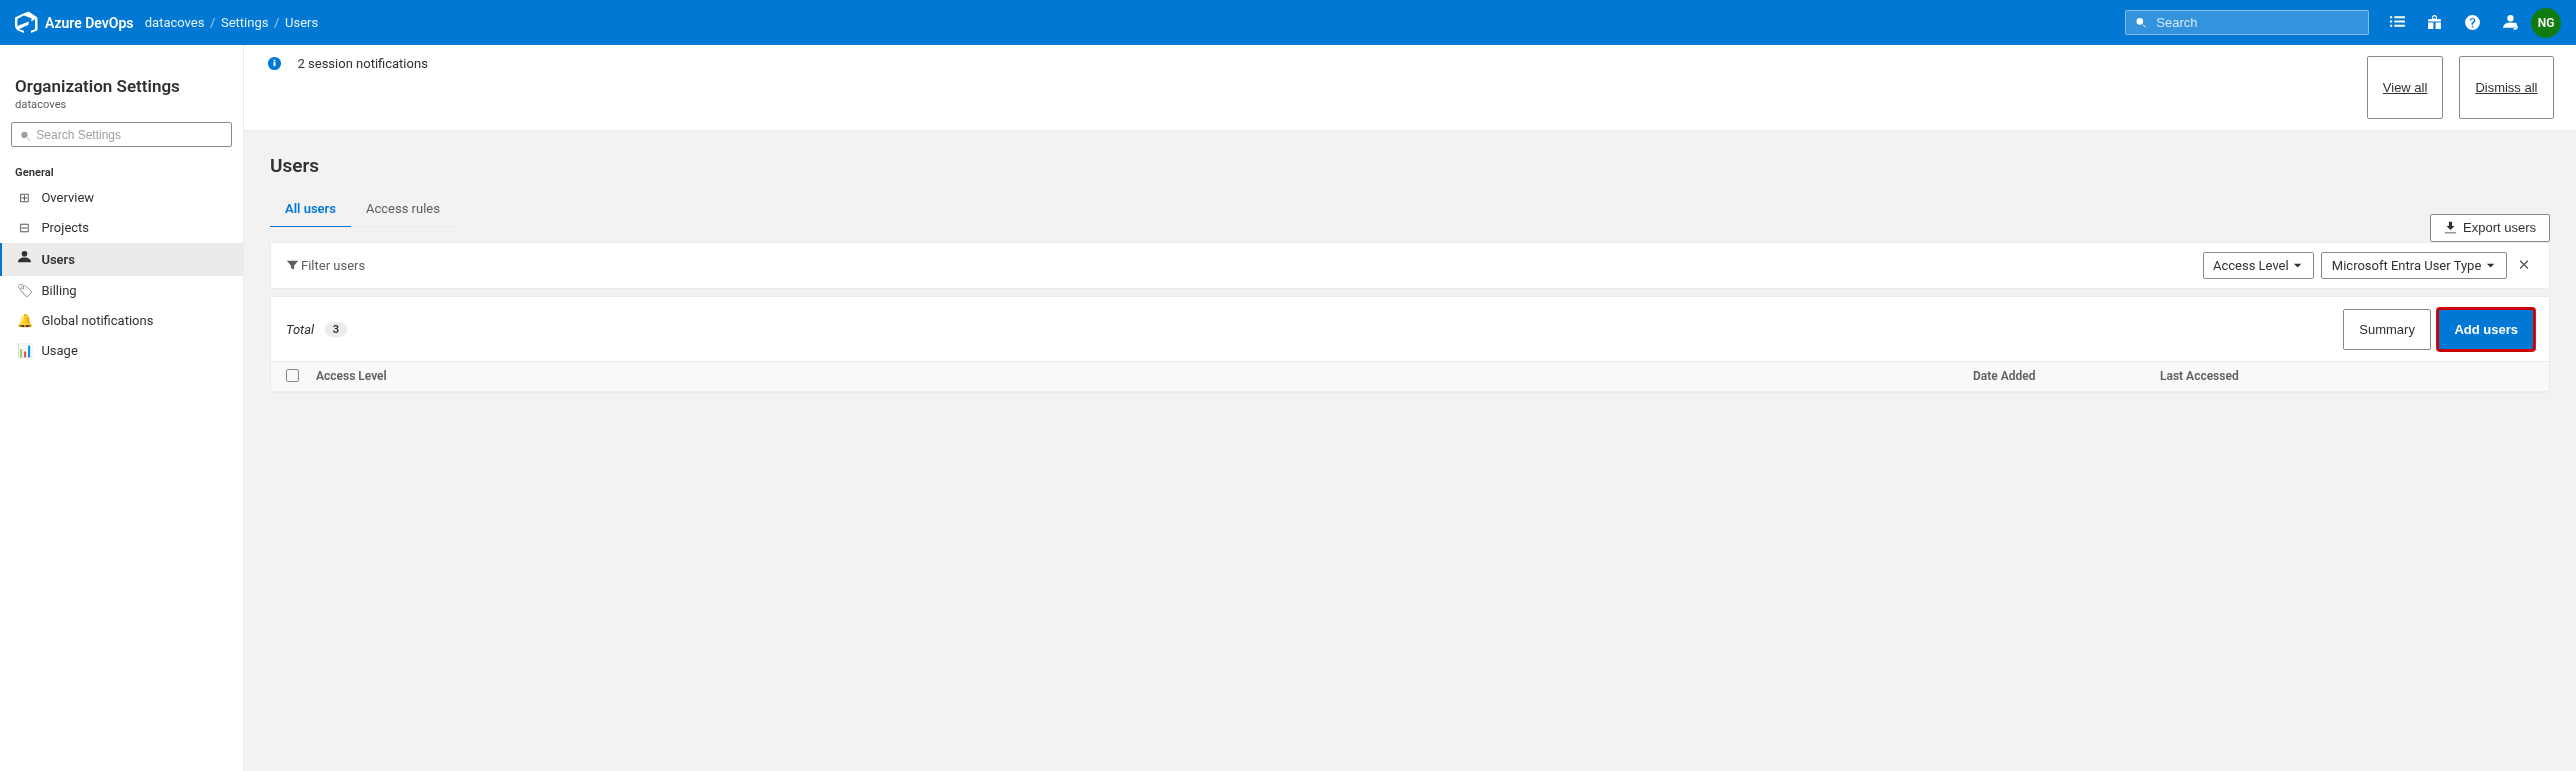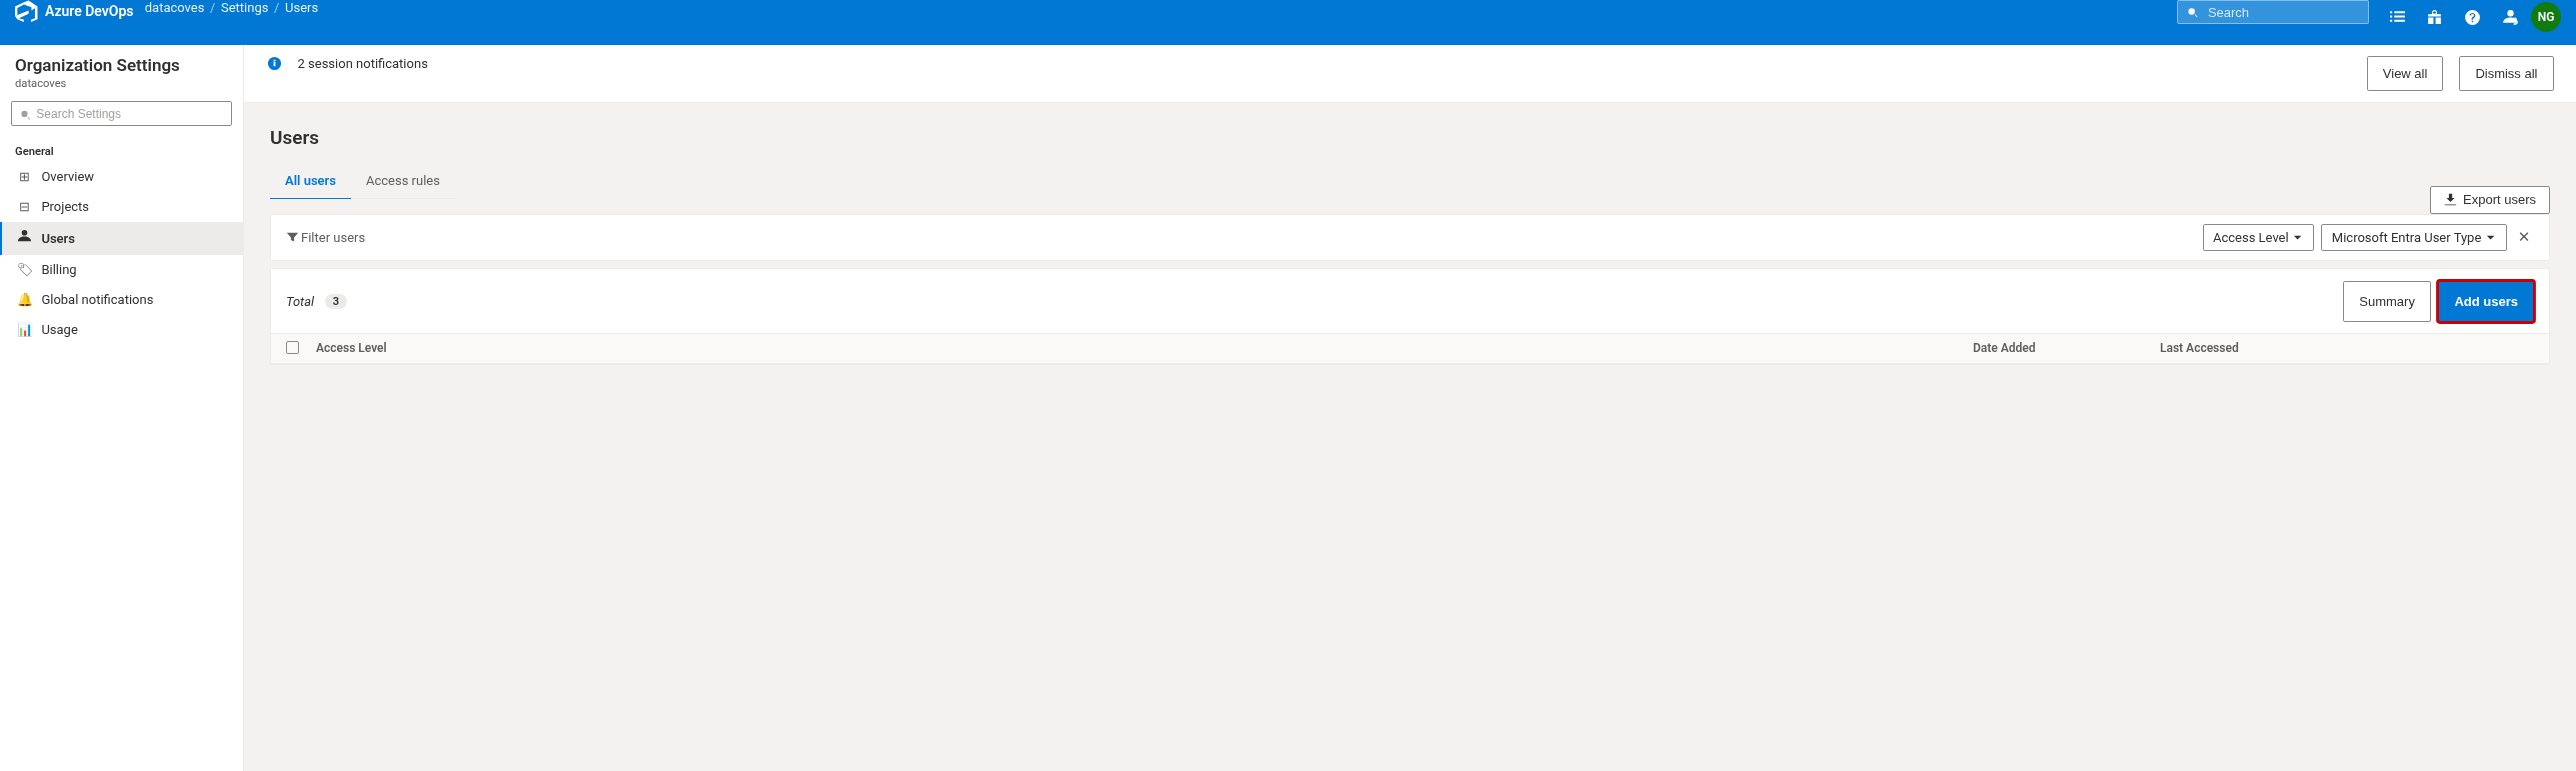--- a/index.html
+++ b/index.html
@@ -1,50 +1,50 @@
 <!DOCTYPE html>
 <html style="font-size:15px"><head>
   <meta charset="utf-8">
   <style>
     * { box-sizing: border-box; margin: 0; padding: 0; }
     body { font-family: -apple-system, BlinkMacSystemFont, 'Segoe UI', Roboto, sans-serif; background: #f3f2f1; font-size: 13px; color: #323130; }
 
     
     .top-nav {
-      display: flex; align-items: flex-start; background: #0078d4; height: 45px; padding: 0 15px; gap: 11.2px; position: relative; z-index: 10;
+      display: flex; align-items: center; background: #0078d4; height: 45px; padding: 0 15px; gap: 11.2px; position: relative; z-index: 10;
     }
     .nav-logo { display: flex; align-items: center; gap: 7.5px; color: white; font-weight: 600; font-size: 14px; white-space: nowrap; }
     .nav-logo-icon { width: 22.5px; height: 22.5px; }
     .nav-breadcrumb { display: flex; align-items: center; gap: 5.6px; color: rgba(255,255,255,0.9); font-size: 13px; }
     .nav-breadcrumb a { color: rgba(255,255,255,0.9); text-decoration: none; }
     .nav-breadcrumb span { color: rgba(255,255,255,0.6); }
     .nav-spacer { flex: 1; }
     .nav-search {
       display: flex; align-items: center; background: rgba(255,255,255,0.2); border: 0.9px solid rgba(255,255,255,0.4); border-radius: 1.9px;
-      padding: 3.7px 9.4px; gap: 9px; color: white; width: 192px;
+      padding: 3.7px 9.4px; gap: 9px; color: white; width: 244px;
     }
     .nav-search input { background: transparent; border: none; outline: none; color: white; font-size: 13px; width: 100%; }
     .nav-search input::placeholder { color: rgba(255,255,255,0.8); }
     .nav-icons { display: flex; align-items: center; gap: 3.7px; }
     .nav-icon-btn {
       width: 34px; height: 34px; display: flex; align-items: center; justify-content: center;
       color: white; cursor: pointer; border-radius: 1.9px; font-size: 15px;
     }
     .nav-avatar {
       width: 30px; height: 30px; border-radius: 50%; background: #107c10; color: white;
       display: flex; align-items: center; justify-content: center; font-size: 12px; font-weight: 600; cursor: pointer;
     }
 
     
     .layout { display: flex; height: calc(100vh - 45px); }
 
     
     .sidebar {
       width: 244px; min-width: 244px; background: white; border-right: 0.9px solid #edebe9;
-      overflow-y: auto; padding: 10px 0;
+      overflow-y: auto; padding: 31px 0;
     }
     .org-title { padding: 0 15px 11.2px 15px; }
     .org-title h2 { font-size: 17px; font-weight: 600; color: #323130; }
     .org-title p { font-size: 11.2px; color: #605e5c; margin-top: 1.9px; }
     .sidebar-search {
       margin: 0 11.2px 11.2px 11.2px; display: flex; align-items: flex-end;
       border: 0.9px solid #8a8886; border-radius: 1.9px; padding: 4.7px 7.5px; gap: 5.6px; background: white;
     }
     .sidebar-search input { border: none; outline: none; font-size: 12px; width: 100%; color: #323130; }
     .sidebar-search input::placeholder { color: #a19f9d; }
@@ -62,22 +62,22 @@
     .main { flex: 1; overflow-y: auto; background: #f3f2f1; }
 
     
     .notification-bar {
       background: white; border-bottom: 0.9px solid #edebe9; display: flex; align-items: flex-start;
       padding: 11.2px 22.5px; gap: 16px;
     }
     .notif-icon { color: #0078d4; font-size: 15px; }
     .notif-text { flex: 1; font-size: 13px; color: #323130; }
     .notif-btn {
-      padding: 9px 15px; border: 0.9px solid #8a8886; background: white; cursor: pointer;
-      font-size: 13px; color: #323130; border-radius: 1.9px;
+      padding: 23px 15px; border: 0.9px solid #8a8886; background: white; cursor: pointer;
+      font-size: 13px; color: #323130; border-radius: 1.9px; text-decoration: underline;
     }
 
     
     .content { padding: 22.5px 26px; }
     .page-title { font-size: 19px; font-weight: 600; color: #323130; margin-bottom: 15px; }
 
     
     .tabs { display: flex; gap: 0; border-bottom: 0.9px solid #edebe9; margin-bottom: 15px; }
     .tab {
       padding: 9.4px 15px; cursor: pointer; font-size: 13px; color: #605e5c;

